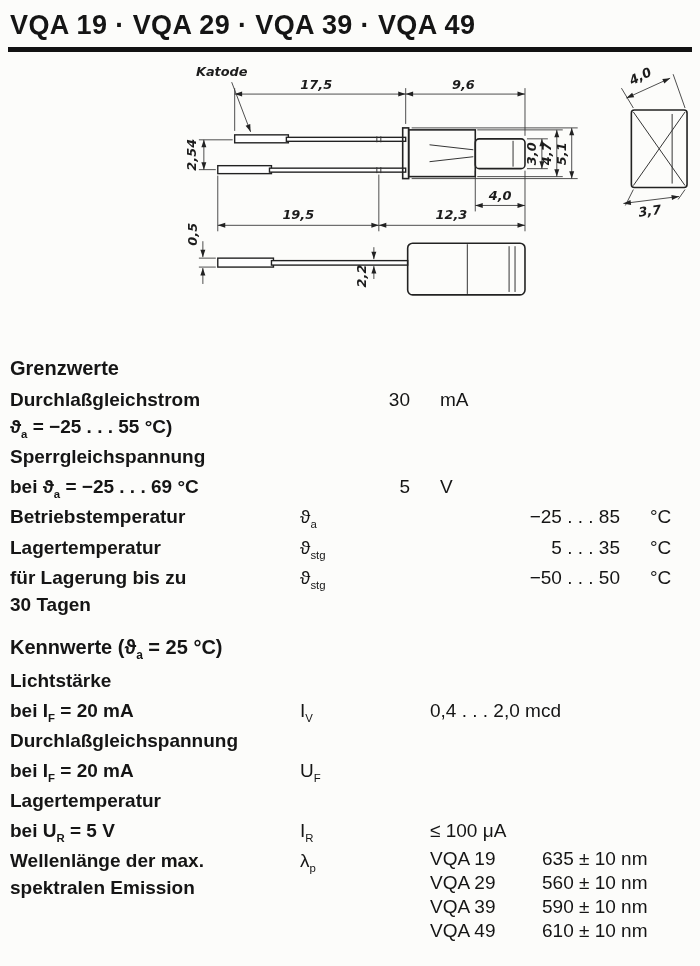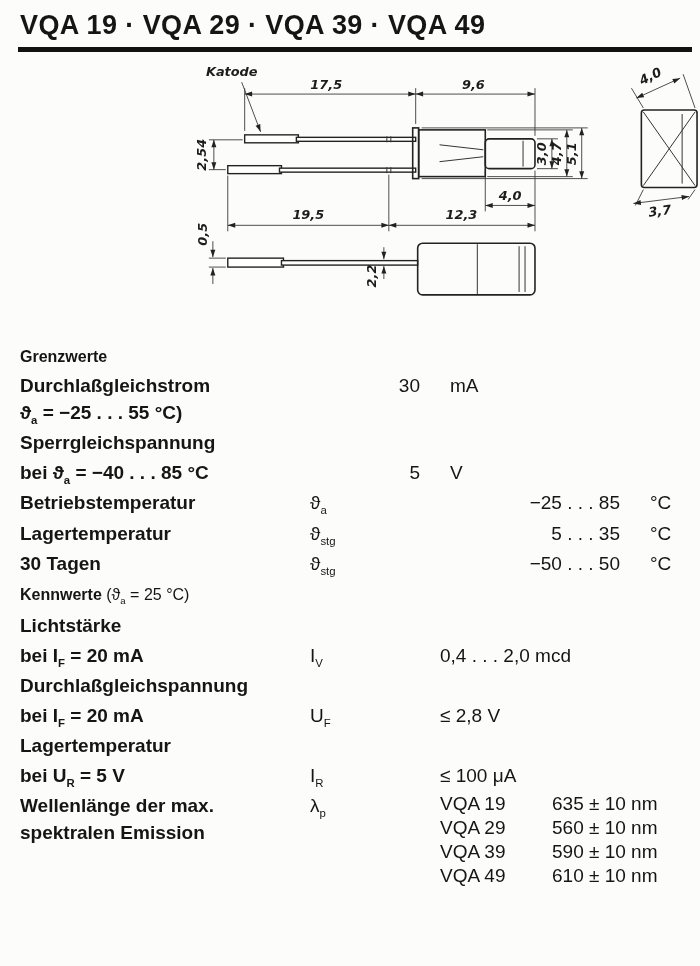--- a/index.html
+++ b/index.html
@@ -1,39 +1,39 @@
 <!DOCTYPE html>
 <html><head>
 <meta charset="utf-8">
 <style>
   html,body { margin:0; padding:0; }
   body {
     width:700px; height:966px; overflow:hidden;
     background:#fcfcfa; color:#151515;
     font-family:"Liberation Sans","DejaVu Sans",sans-serif;
   }
-  .page { box-sizing:border-box; width:700px; padding:8px 8px 0 18px; }
+  .page { box-sizing:border-box; width:700px; padding:8px 8px 0 8px; }
 
   
   h1 { margin:2px 0 6px 2px; font-size:27px; font-weight:800; letter-spacing:.4px; }
   .rule { height:5px; background:#121212; margin:0 0 4px 0; }
 
   
   figure.drawing { margin:0 0 2px 0;font-weight:bold; }
   .part  { fill:none; stroke:#222; stroke-width:1.6; }
   .partf { fill:#ffffff; stroke:#222; stroke-width:1.4; }
   .thin  { fill:none; stroke:#333; stroke-width:1; }
   .ext   { stroke:#3a3a3a; stroke-width:.9; fill:none; }
   .dim   { stroke:#3a3a3a; stroke-width:.9; fill:none; }
   .dt    { font-family:"DejaVu Sans",sans-serif; font-style:italic; font-size:13px; fill:#1c1c1c; text-anchor:middle; }
 
   
   section.spec { margin-top:8px; }
-  h2 { margin:9px 0 6px 2px; font-size:16px; font-weight:800; }
-  .h-cond, .h-cond span { font-weight:400;text-align:right; }
+  h2 { margin:18px 0 6px 2px; font-size:20px; font-weight:800; }
+  .h-cond, .h-cond span { font-weight:700;text-align:right; }
   .srow { display:grid; grid-template-columns:292px 130px 1fr 52px; align-items:start;
           font-size:19px; line-height:27px; margin-bottom:3px; }
   .krow { display:grid; grid-template-columns:292px 130px 1fr; align-items:start;
           font-size:19px; line-height:27px; margin-bottom:3px; }
   .desc { font-weight:700; }
   .cond { padding-left:22px; }
   .c-desc { padding-left:2px; }
   .c-sym { font-weight:400; }
   .c-val { text-align:right; padding-right:20px; font-weight:400; }
   .c-unit { padding-left:10px; font-weight:400; }
@@ -167,41 +167,42 @@
         <div class="desc"><span>ϑ</span><sub>a</sub><span> = −25 . . . 55 °C)</span></div>
       </div>
       <div class="c-val">30</div>
       <div class="c-unit">mA</div>
     </div>
 
     <div class="srow">
       <div class="c-desc desc">Sperrgleichspannung</div>
     </div>
     <div class="srow">
-      <div class="c-desc desc cond"><span>bei ϑ</span><sub>a</sub><span> = −40 . . . 85 °C</span></div>
+      <div class="c-desc desc cond"><span>bei ϑ</span><sub>a</sub><span> = −25 . . . 69 °C</span></div>
       <div class="c-val">5</div>
       <div class="c-unit">V</div>
     </div>
 
     <div class="srow">
       <div class="c-desc desc">Betriebstemperatur</div>
       <div class="c-sym"><span>ϑ</span><sub>a</sub></div>
       <div class="c-val">−25 . . . 85</div>
       <div class="c-unit">°C</div>
     </div>
 
     <div class="srow">
       <div class="c-desc desc">Lagertemperatur</div>
       <div class="c-sym"><span>ϑ</span><sub>stg</sub></div>
       <div class="c-val">5 . . . 35</div>
       <div class="c-unit">°C</div>
     </div>
 
     <div class="srow">
       <div class="c-desc">
+        <div class="desc">für Lagerung bis zu</div>
         <div class="desc">30 Tagen</div>
       </div>
       <div class="c-sym"><span>ϑ</span><sub>stg</sub></div>
       <div class="c-val">−50 . . . 50</div>
       <div class="c-unit">°C</div>
     </div>
   </section>
 
   <section class="spec">
     <h2><span>Kennwerte</span> <span class="h-cond"><span>(ϑ</span><sub>a</sub><span> = 25 °C)</span></span></h2>
@@ -214,21 +215,20 @@
       <div class="c-sym"><span>I</span><sub>V</sub></div>
       <div class="k-val">0,4 . . . 2,0 mcd</div>
     </div>
 
     <div class="krow">
       <div class="c-desc desc">Durchlaßgleichspannung</div>
     </div>
     <div class="krow">
       <div class="c-desc desc cond"><span>bei I</span><sub>F</sub><span> = 20 mA</span></div>
       <div class="c-sym"><span>U</span><sub>F</sub></div>
-      <div class="k-val">≤ 2,8 V</div>
     </div>
 
     <div class="krow">
       <div class="c-desc desc">Lagertemperatur</div>
     </div>
     <div class="krow">
       <div class="c-desc desc cond"><span>bei U</span><sub>R</sub><span> = 5 V</span></div>
       <div class="c-sym"><span>I</span><sub>R</sub></div>
       <div class="k-val">≤ 100 μA</div>
     </div>

